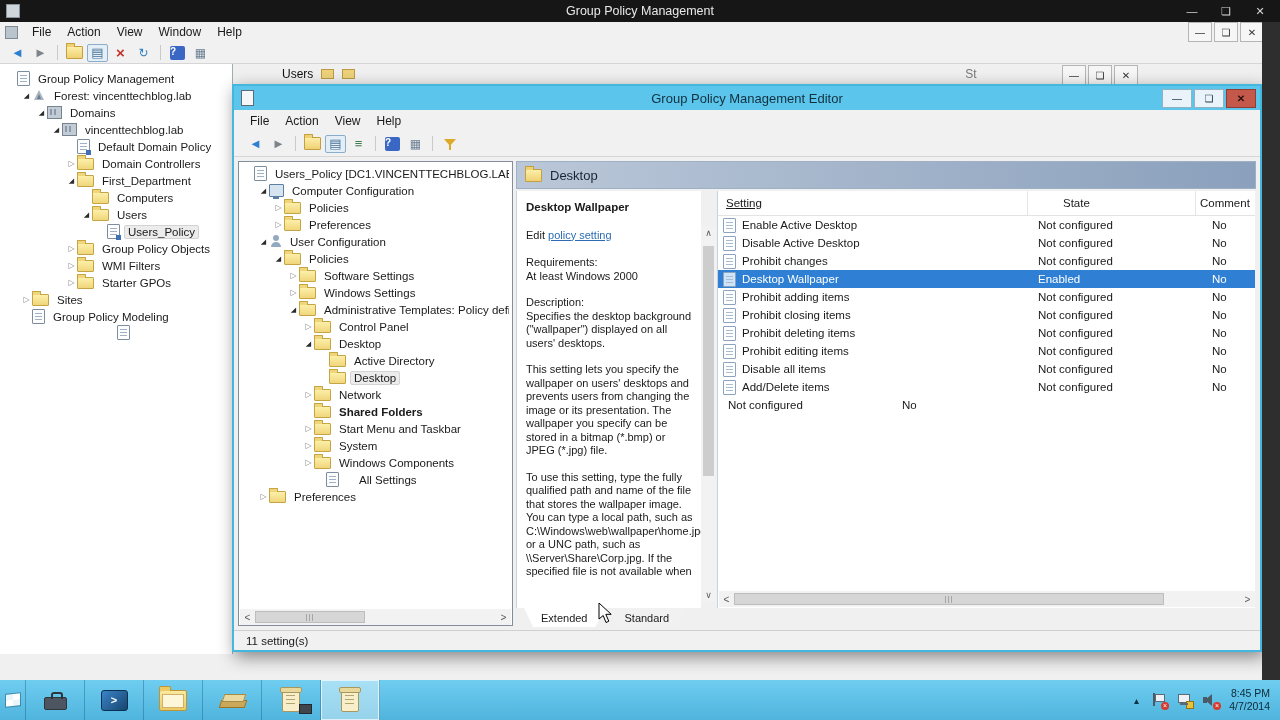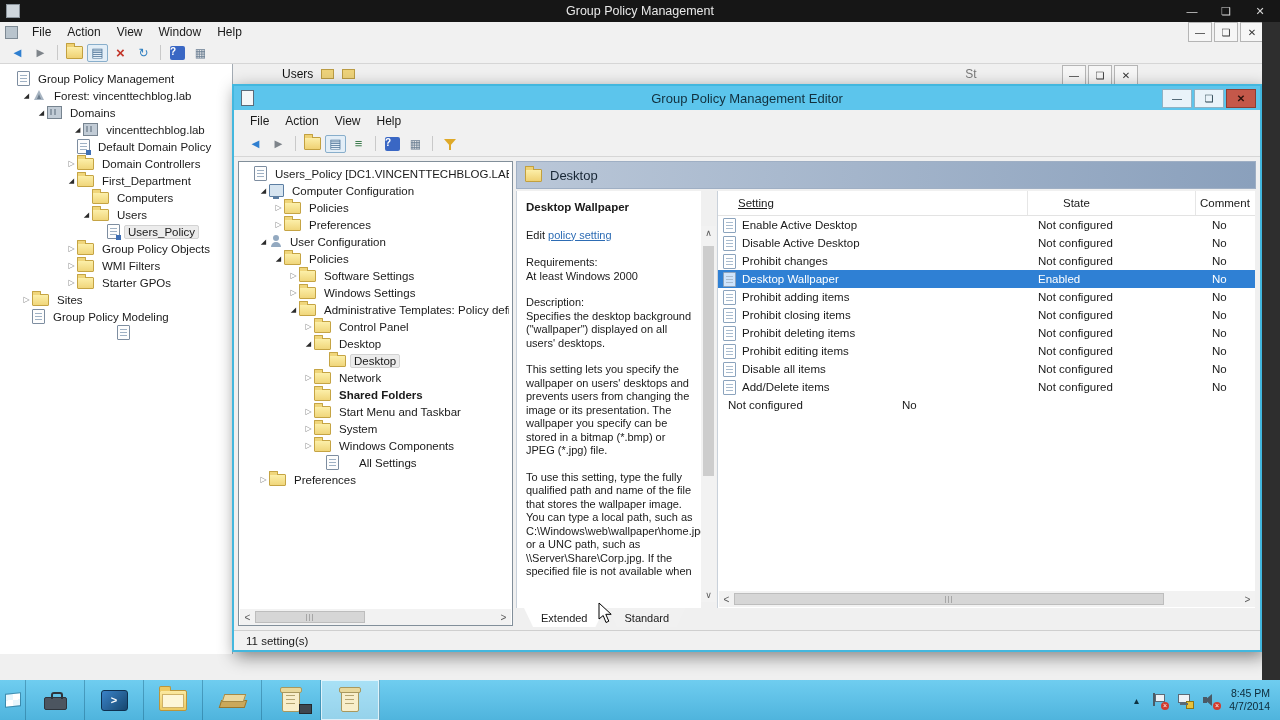--- a/index.html
+++ b/index.html
@@ -92,21 +92,21 @@
   .link{color:#2d6cb4;text-decoration:underline;}
   .d-para{margin-bottom:13px;white-space:pre-wrap;}
 
   .vscroll{left:701px;top:226px;width:15px;height:376px;background:#f2f2f2;}
   .sb-arrow{position:absolute;left:0;width:15px;height:14px;color:#5a5a5a;font-size:9px;display:flex;align-items:center;justify-content:center;}
   .vthumb{position:absolute;left:2px;top:20px;width:11px;height:230px;background:#cdcdcd;}
 
   .settings{left:717px;top:191px;width:538px;height:417px;background:#fff;border-left:1px solid #c9d1da;box-sizing:border-box;}
   .thead{display:flex;height:24px;align-items:center;font-size:11.5px;background:#fff;border-bottom:1px solid #e3e3e3;}
   .th{height:100%;display:flex;align-items:center;box-sizing:border-box;border-right:1px solid #e6e6e6;overflow:hidden;white-space:nowrap;}
-  .th1{width:310px;padding-left:20px;text-decoration:underline;}
+  .th1{width:310px;padding-left:8px;text-decoration:underline;}
   .th2{width:168px;padding-left:35px;}
   .th3{flex:1;padding-left:4px;border-right:none;}
   .srow{display:flex;height:18px;align-items:center;font-size:11.5px;}
   .srow.sel{background:#2f80d4;color:#fff;}
   .td1{width:310px;display:flex;align-items:center;padding-left:5px;gap:6px;overflow:hidden;white-space:nowrap;box-sizing:border-box;}
   .td2{width:168px;padding-left:10px;box-sizing:border-box;}
   .td3{flex:1;padding-left:16px;box-sizing:border-box;}
   .rowdoc{flex:none;width:11px;height:13px;background:#fff;border:1px solid #8ba3bd;border-radius:1px;position:relative;}
   .rowdoc::before{content:"";position:absolute;left:2px;right:2px;top:3px;height:7px;background:repeating-linear-gradient(#a9bccf 0 1px,transparent 1px 3px);}
   .srow.sel .rowdoc{background:#cfe4fb;}
@@ -230,21 +230,21 @@
       <div class="trow" style="padding-left: 17px;">
         <span class="exp e">◢</span>
         <span class="ti ti-forest"></span>
         <span class="tlabel">Forest: vincenttechblog.lab</span>
       </div>
       <div class="trow" style="padding-left: 32px;">
         <span class="exp e">◢</span>
         <span class="ti ti-building"></span>
         <span class="tlabel">Domains</span>
       </div>
-      <div class="trow" style="padding-left: 47px; justify-content: center;">
+      <div class="trow" style="padding-left: 47px;">
         <span class="exp e">◢</span>
         <span class="ti ti-building"></span>
         <span class="tlabel">vincenttechblog.lab</span>
       </div>
       <div class="trow" style="padding-left: 62px;">
         <span class="exp"></span>
         <span class="ti ti-gpo"></span>
         <span class="tlabel">Default Domain Policy</span>
       </div>
       <div class="trow" style="padding-left: 62px;">
@@ -418,20 +418,25 @@
         <span class="tlabel">Control Panel</span>
       </div>
       <div class="trow" style="padding-left: 62px;">
         <span class="exp e">◢</span>
         <span class="ti ti-folder"></span>
         <span class="tlabel">Desktop</span>
       </div>
       <div class="trow" style="padding-left: 77px;">
         <span class="exp"></span>
         <span class="ti ti-folder"></span>
+        <span class="tlabel">Active Directory</span>
+      </div>
+      <div class="trow" style="padding-left: 77px;">
+        <span class="exp"></span>
+        <span class="ti ti-folder"></span>
         <span class="tlabel tlabel-sel">Desktop</span>
       </div>
       <div class="trow" style="padding-left: 62px;">
         <span class="exp">▷</span>
         <span class="ti ti-folder"></span>
         <span class="tlabel">Network</span>
       </div>
       <div class="trow" style="padding-left: 62px; font-weight: bold;">
         <span class="exp"></span>
         <span class="ti ti-folder"></span>

